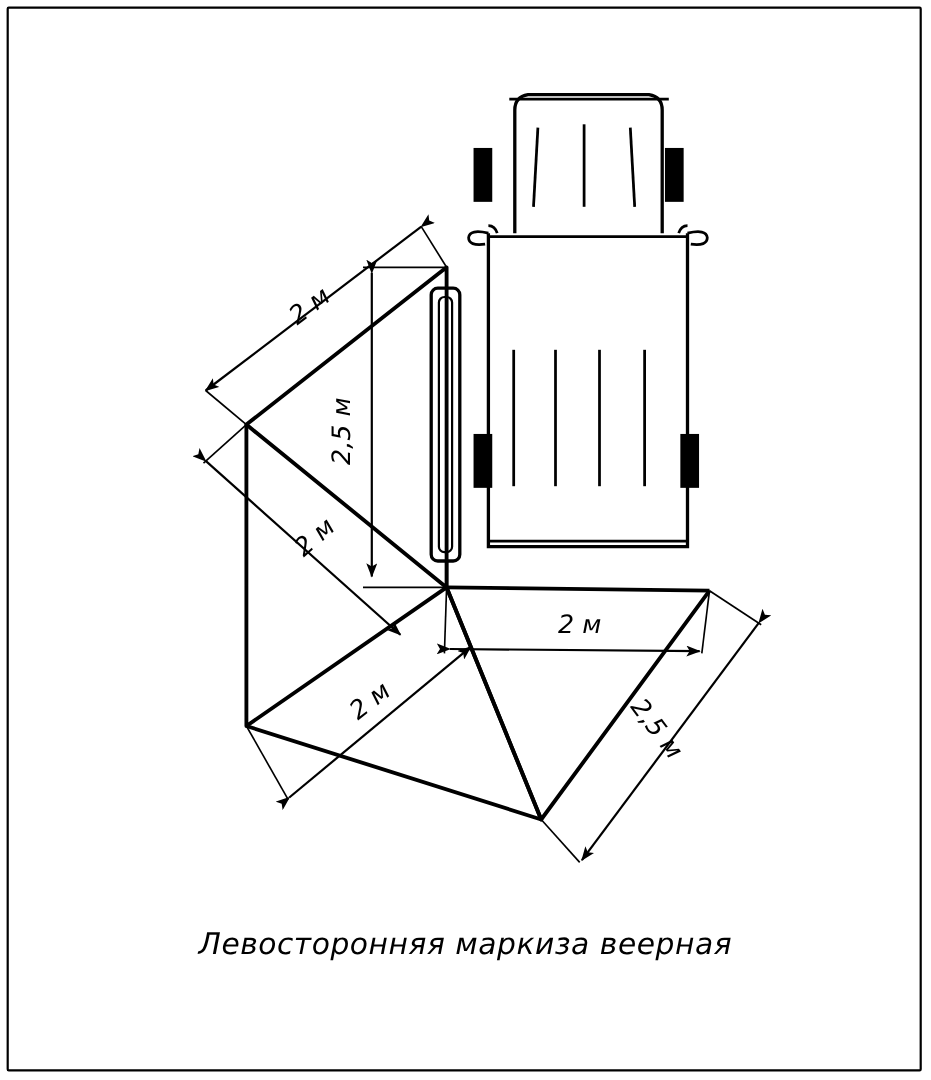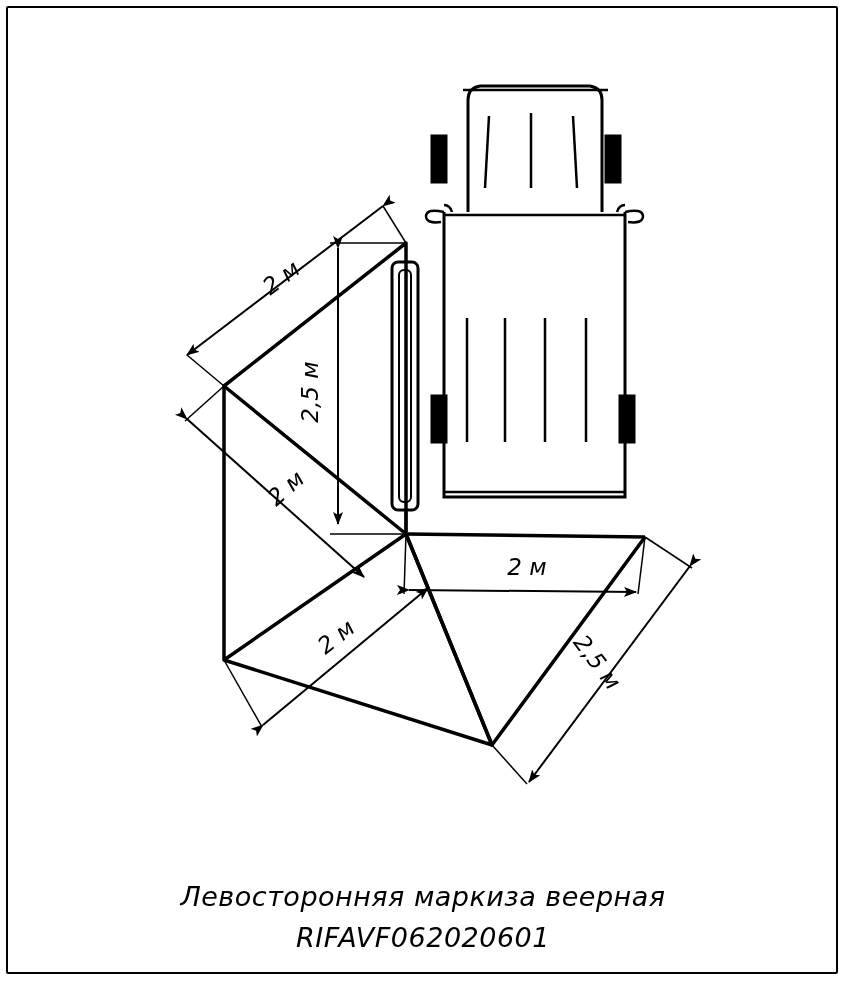--- a/index.html
+++ b/index.html
@@ -30,21 +30,21 @@
   svg#drawing {
     position: absolute;
     left: 0;
     top: 0;
     width: 846px;
     height: 982px;
   }
   .caption-block {
     position: absolute;
     left: 0;
-    top: 876px;
+    top: 838px;
     width: 846px;
     text-align: center;
     font-family: "DejaVu Sans", sans-serif;
     font-style: italic;
     font-size: 27px;
     line-height: 41px;
     color: #000;
     letter-spacing: 0.5px;
   }
   .caption-line {
@@ -154,16 +154,15 @@
       <text class="dim-label" x="318" y="392" text-anchor="middle" transform="rotate(-90 318 392)">2,5 м</text>
       <text class="dim-label" x="291" y="494" text-anchor="middle" transform="rotate(-41 291 494)">2 м</text>
       <text class="dim-label" x="341" y="643" text-anchor="middle" transform="rotate(-38 341 643)">2 м</text>
       <text class="dim-label" x="527" y="575" text-anchor="middle">2 м</text>
       <text class="dim-label" x="591" y="667" text-anchor="middle" transform="rotate(53 591 667)">2,5 м</text>
     </g>
   </svg>
 
   <div class="caption-block">
     <span class="caption-line">Левосторонняя маркиза веерная</span>
-    <span class="caption-line">RIFAVF062020601</span>
   </div>
 
 </div>
 
 </body></html>

